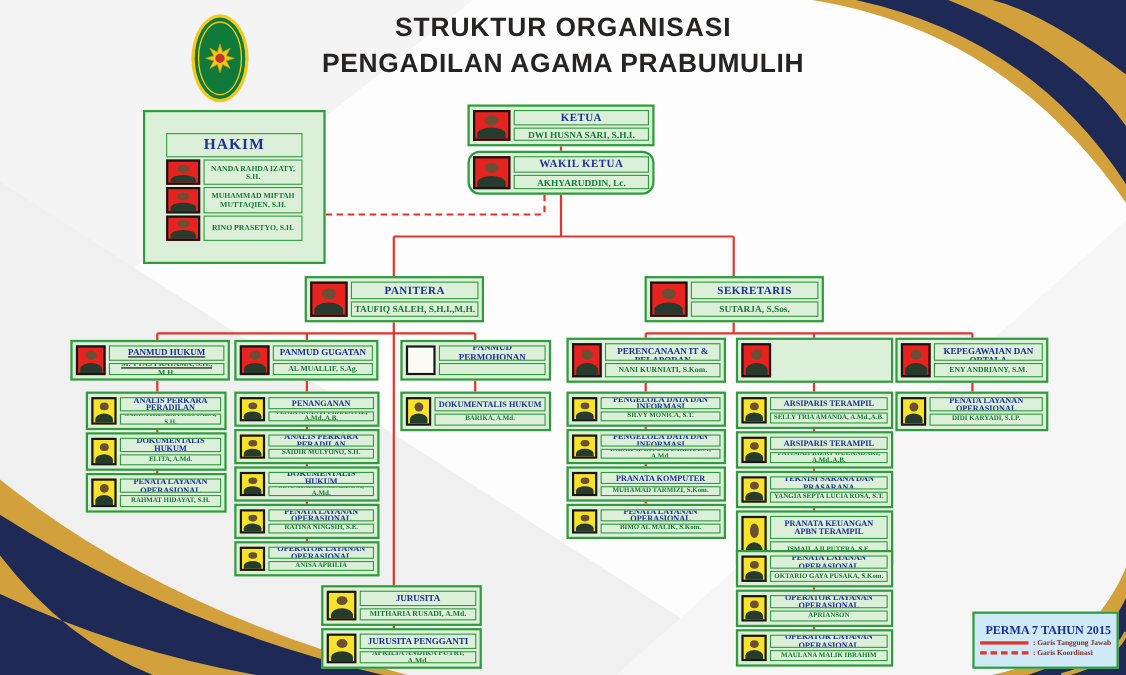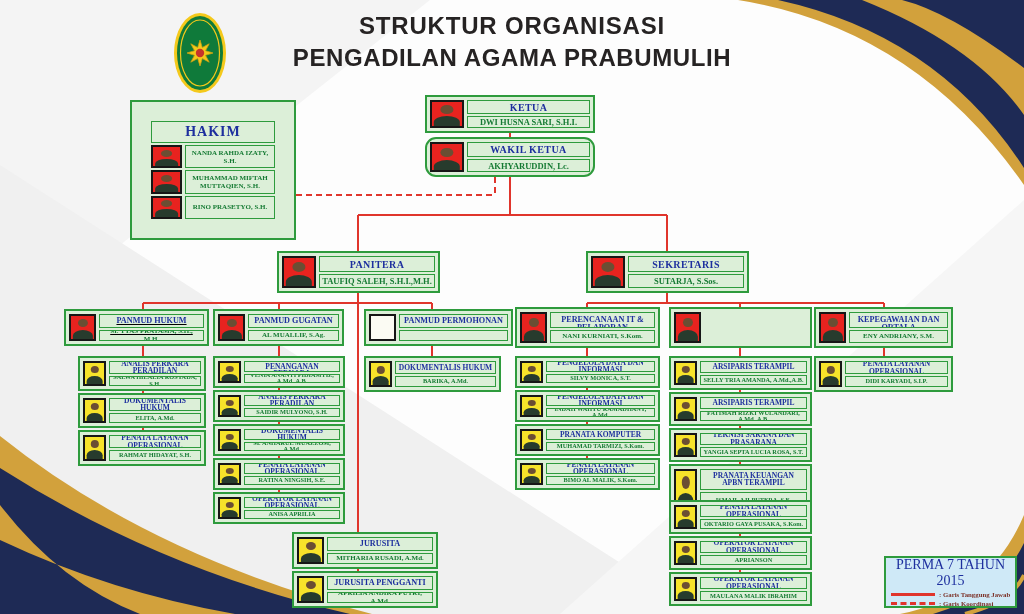--- a/index.html
+++ b/index.html
@@ -46,21 +46,21 @@
   .hakim-header{flex:0 0 20px;border:1.5px solid #2e9b3d;background:#dcefd8;color:#1d2f9e;
                 font-weight:bold;font-size:14px;display:flex;align-items:center;justify-content:center;letter-spacing:1px;}
   .hakim-row{flex:1;display:flex;gap:3px;min-height:0;}
   .hakim-row .photo{width:31px;}
   .hakim-row .cell{flex:1;font-size:7px;color:#157a33;font-weight:bold;}
 
   
   .legend{position:absolute;left:884px;top:556px;width:133px;height:52px;background:#cfe9f7;
           border:2px solid #2e9b3d;box-sizing:border-box;padding:3px 5px;display:flex;
           flex-direction:column;justify-content:center;gap:2px;z-index:6;}
-  .legend-title{text-align:center;font-weight:normal;font-size:14px;color:#1d2f9e;}
+  .legend-title{text-align:right;font-weight:bold;font-size:11px;color:#1d2f9e;}
   .legend-row{display:flex;align-items:center;gap:4px;}
   .legend-swatch{flex:0 0 44px;width:44px;height:0;}
   .legend-swatch.solid{border-top:3px solid #e0352c;}
   .legend-swatch.dashed{border-top:3px dashed #e0352c;}
   .legend-label{font-size:6.8px;font-weight:bold;color:#7b3026;white-space:nowrap;}
 
   .logo{position:absolute;left:173px;top:12px;width:54px;height:82px;z-index:6;}
 </style>
 </head>
 <body>
@@ -212,21 +212,21 @@
       <div class="node md" style="left: 213px; top: 309px; width: 131px; height: 37px;">
         <div class="photo red">
           <i class="head"></i>
           <i class="bust"></i>
         </div>
         <div class="txt">
           <div class="cell t">PANMUD GUGATAN</div>
           <div class="cell n">AL MUALLIF, S.Ag.</div>
         </div>
       </div>
-      <div class="node md" style="left: 364px; top: 309px; width: 149px; height: 37px;">
+      <div class="node md" style="left: 364px; top: 309px; width: 137px; height: 37px;">
         <div class="photo empty"></div>
         <div class="txt">
           <div class="cell t">PANMUD PERMOHONAN</div>
           <div class="cell n"></div>
         </div>
       </div>
       <div class="node sm" style="left: 78px; top: 356px; width: 128px; height: 35px;">
         <div class="photo yellow">
           <i class="head"></i>
           <i class="bust"></i>

